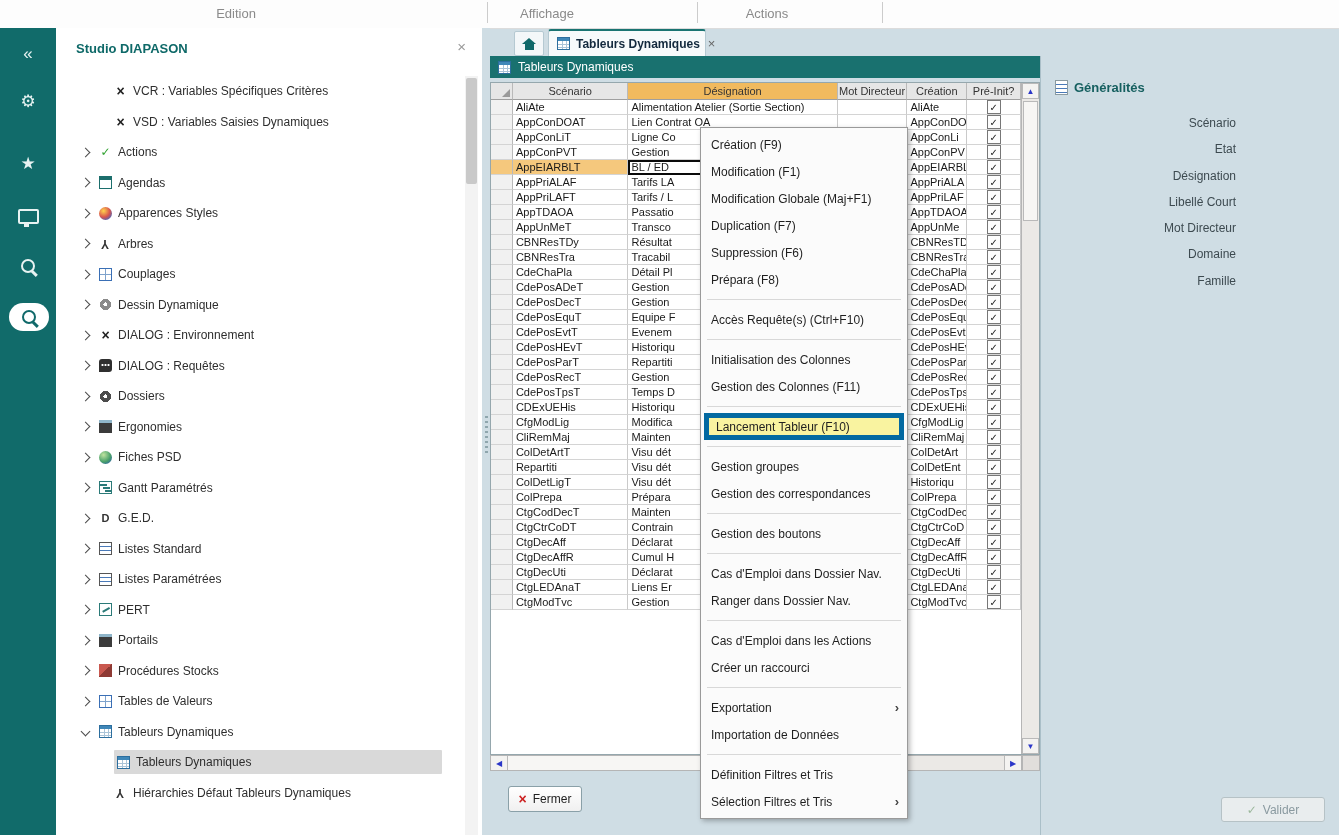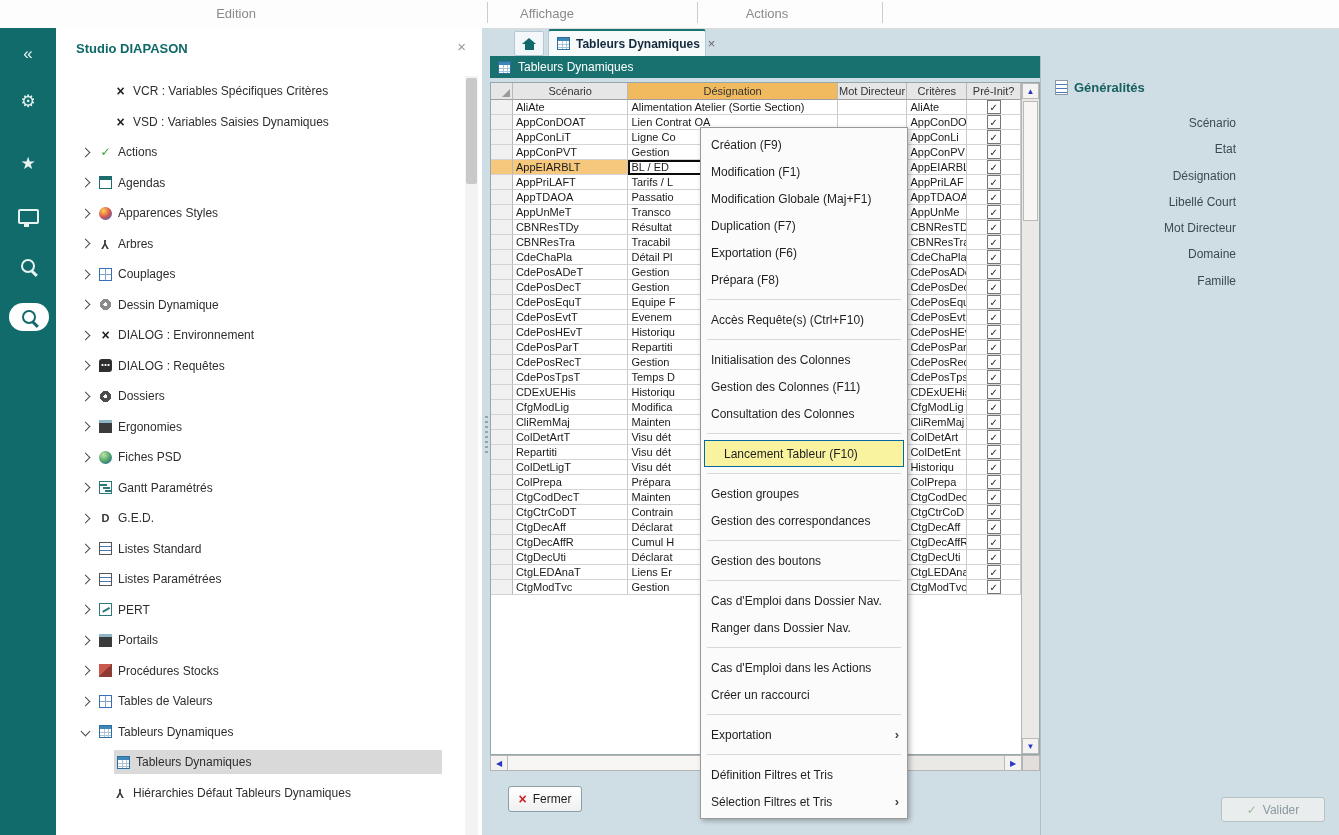--- a/index.html
+++ b/index.html
@@ -106,21 +106,21 @@
   .hbtn.right{border-right:none;border-left:1px solid #b9b9b9;margin-left:auto}
   .hthumb{width:340px;background:#f7f6f4;border-right:1px solid #b9b9b9;cursor:pointer}
   .corner-sq{position:absolute;left:532px;top:727px;width:18px;height:16px;background:#e1dedb;border:1px solid #b5b5b5;box-sizing:border-box}
   
   .fermer{position:absolute;left:18px;top:758px;width:74px;height:26px;background:linear-gradient(#ffffff,#f0f0f0);border:1px solid #8aa0a8;border-radius:3px;display:flex;align-items:center;justify-content:center;gap:6px;font-size:12px;color:#222;cursor:pointer;font-family:inherit}
   .x-red{color:#cc2222;font-weight:bold;font-size:14px;line-height:1}
   
   .cmenu{position:absolute;left:700px;top:127px;width:206px;background:#fbfbfb;border:1px solid #9a9a9a;box-shadow:2px 2px 5px rgba(0,0,0,.28);padding:3px 0;z-index:50}
   .menu-item{display:flex;align-items:center;height:27px;padding:0 8px 0 10px;font-size:12px;color:#1f1f1f;white-space:nowrap;overflow:hidden;cursor:pointer}
   .menu-item .mi-label{flex:1;overflow:hidden}
-  .menu-item.highlighted{background:#f9f3a0;border:1px solid #0369a1;box-sizing:border-box;margin:0 3px;padding-left:19px}
+  .menu-item.highlighted{background:#f9f3a0;border:5px solid #0369a1;box-sizing:border-box;margin:0 3px;padding-left:7px}
   .menu-sep{height:1px;background:#d8d8d8;margin:6px 6px}
   .sub-arrow{color:#444;font-size:13px;font-weight:bold}
   
   .rpanel{position:absolute;left:1040px;top:56px;width:299px;height:779px;background:#cfdde4;border-left:1px solid #aabfc8;box-sizing:border-box}
   .rp-title{position:absolute;left:14px;top:24px;display:flex;align-items:center;gap:6px;font-size:13px;font-weight:bold;color:#155f5f}
   .doc-icon{width:11px;height:13px;background:#fff;border:1px solid #8a9aa0;background-image:repeating-linear-gradient(transparent 0 3px,#4a7ab8 3px 4px)}
   .rp-fields{position:absolute;left:0;top:54px;width:197px}
   .rp-label{height:26.3px;line-height:26.3px;text-align:right;font-size:12px;color:#3d4a50;padding-right:2px}
   .valider{position:absolute;right:14px;bottom:13px;width:104px;height:25px;background:#e9edee;border:1px solid #b6c2c6;border-radius:3px;display:flex;align-items:center;justify-content:center;gap:6px;font-size:12px;color:#8a9aa0;font-family:inherit}
   .v-check{color:#9cb89c;font-weight:bold}
@@ -350,21 +350,21 @@
 
   <div class="grid">
     <div class="grid-inner">
       <div class="grid-header" id="gridHeader">
         <div class="gh h0">
           <div class="corner-tri"></div>
         </div>
       <div class="gh h1">Scénario</div>
           <div class="gh h2 hdes">Désignation</div>
           <div class="gh h3">Mot Directeur</div>
-          <div class="gh h4">Critères</div>
+          <div class="gh h4">Création</div>
           <div class="gh h5">Pré-Init?</div>
         </div>
       <div class="grid-rows" id="gridRows">
           <div class="grid-row">
             <div class="gc c0"></div>
             <div class="gc c1">AliAte</div>
             <div class="gc c2">Alimentation Atelier (Sortie Section)</div>
             <div class="gc c3"></div>
             <div class="gc c4">AliAte</div>
             <div class="gc c5">
@@ -400,20 +400,30 @@
             <div class="gc c5">
               <div class="cb"></div>
             </div>
           </div>
           <div class="grid-row sel">
             <div class="gc c0"></div>
             <div class="gc c1">AppEIARBLT</div>
             <div class="gc c2 focus">BL / ED</div>
             <div class="gc c3"></div>
             <div class="gc c4">AppEIARBL</div>
+            <div class="gc c5">
+              <div class="cb"></div>
+            </div>
+          </div>
+          <div class="grid-row">
+            <div class="gc c0"></div>
+            <div class="gc c1">AppPriALAF</div>
+            <div class="gc c2">Tarifs LA</div>
+            <div class="gc c3"></div>
+            <div class="gc c4">AppPriALA</div>
             <div class="gc c5">
               <div class="cb"></div>
             </div>
           </div>
           <div class="grid-row">
             <div class="gc c0"></div>
             <div class="gc c1">AppPriLAFT</div>
             <div class="gc c2">Tarifs / L</div>
             <div class="gc c3"></div>
             <div class="gc c4">AppPriLAF</div>
@@ -720,38 +730,35 @@
     <div class="menu-item">
       <div class="mi-label">Modification (F1)</div>
     </div>
     <div class="menu-item">
       <div class="mi-label">Modification Globale (Maj+F1)</div>
     </div>
     <div class="menu-item">
       <div class="mi-label">Duplication (F7)</div>
     </div>
     <div class="menu-item">
-      <div class="mi-label">Exportation (F6)</div>
+      <div class="mi-label">Suppression (F6)</div>
     </div>
     <div class="menu-item">
       <div class="mi-label">Prépara (F8)</div>
     </div>
     <div class="menu-sep"></div>
     <div class="menu-item">
       <div class="mi-label">Accès Requête(s) (Ctrl+F10)</div>
     </div>
     <div class="menu-sep"></div>
     <div class="menu-item">
       <div class="mi-label">Initialisation des Colonnes</div>
     </div>
     <div class="menu-item">
       <div class="mi-label">Gestion des Colonnes (F11)</div>
-    </div>
-    <div class="menu-item">
-      <div class="mi-label">Consultation des Colonnes</div>
     </div>
     <div class="menu-sep"></div>
     <div class="menu-item highlighted">
       <div class="mi-label">Lancement Tableur (F10)</div>
     </div>
     <div class="menu-sep"></div>
     <div class="menu-item">
       <div class="mi-label">Gestion groupes</div>
     </div>
     <div class="menu-item">
@@ -772,20 +779,23 @@
     <div class="menu-item">
       <div class="mi-label">Cas d'Emploi dans les Actions</div>
     </div>
     <div class="menu-item">
       <div class="mi-label">Créer un raccourci</div>
     </div>
     <div class="menu-sep"></div>
     <div class="menu-item">
       <div class="mi-label">Exportation</div>
       <div class="sub-arrow">›</div>
+    </div>
+    <div class="menu-item">
+      <div class="mi-label">Importation de Données</div>
     </div>
     <div class="menu-sep"></div>
     <div class="menu-item">
       <div class="mi-label">Définition Filtres et Tris</div>
     </div>
     <div class="menu-item">
       <div class="mi-label">Sélection Filtres et Tris</div>
       <div class="sub-arrow">›</div>
     </div>
   </div>

